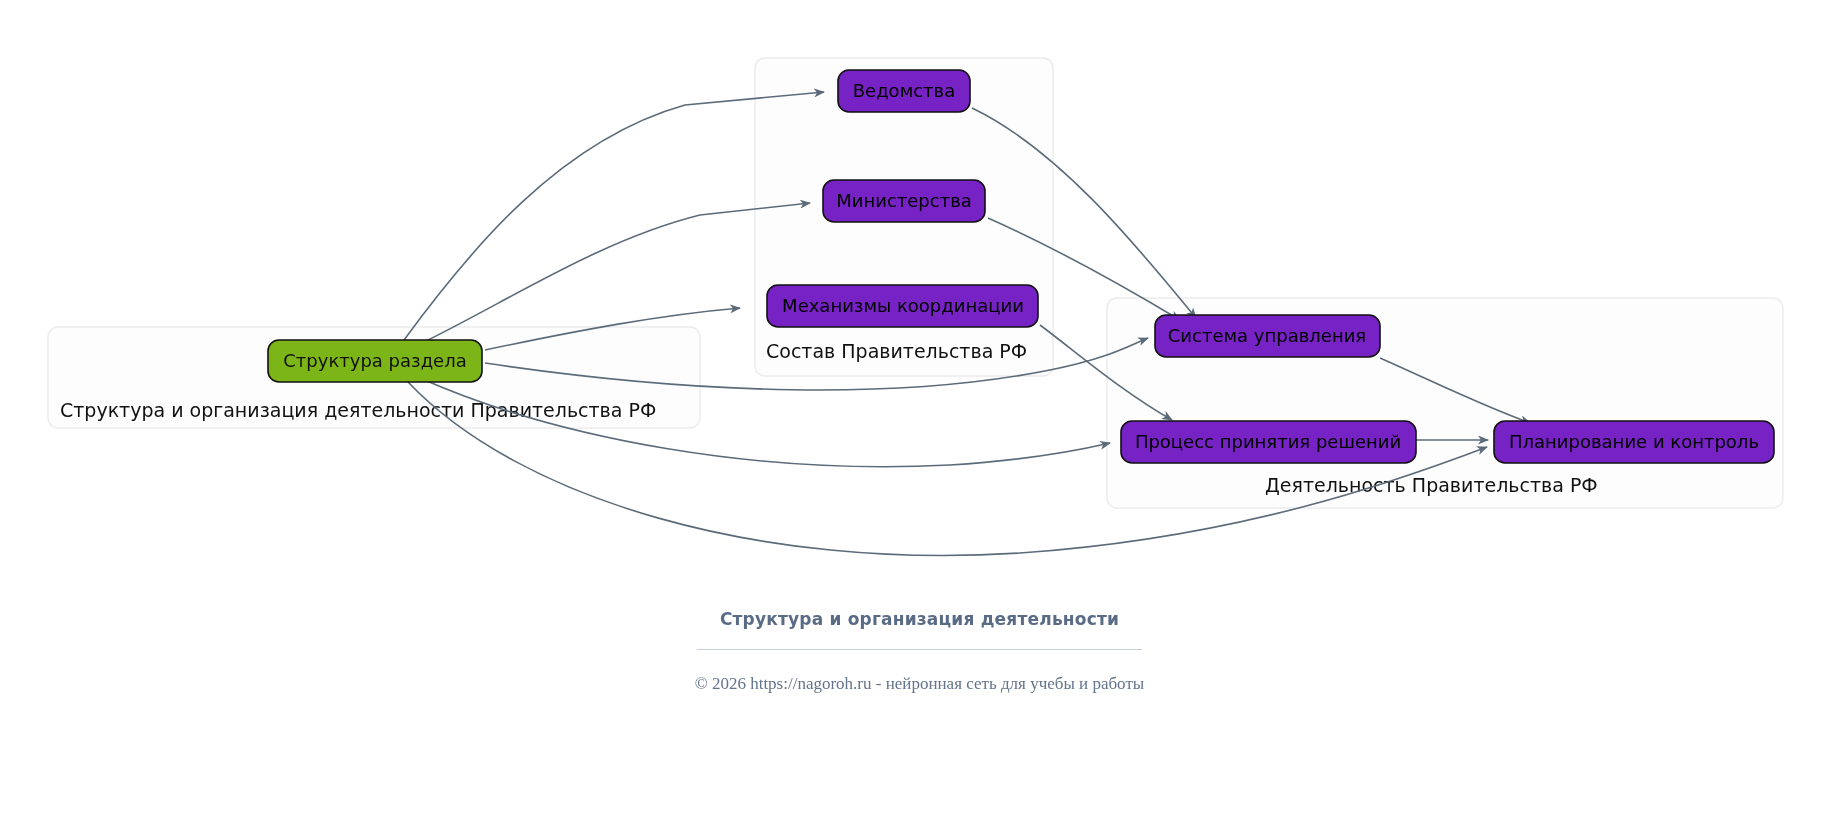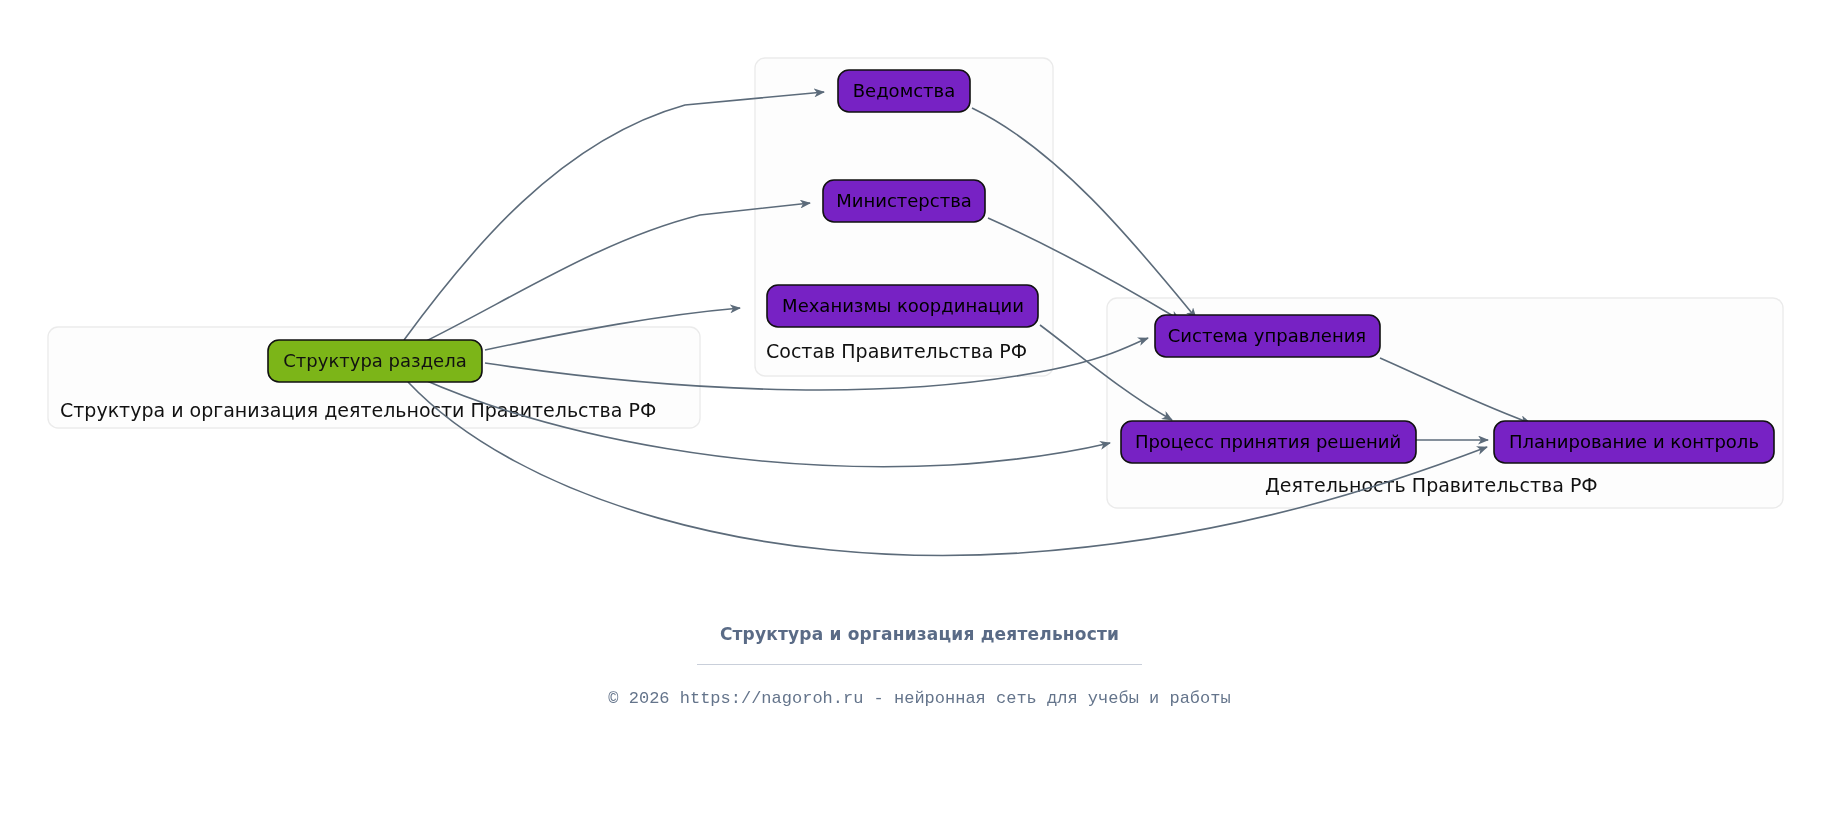--- a/index.html
+++ b/index.html
@@ -57,42 +57,42 @@
   .node-label {
     font-family: "DejaVu Sans", "Liberation Sans", sans-serif;
     font-size: 18px;
     fill: #000000;
     dominant-baseline: middle;
     text-anchor: middle;
   }
   #footer {
     position: absolute;
     left: 0;
-    top: 623px;
+    top: 608px;
     width: 1839px;
     text-align: center;
   }
   #footer-title {
     font-family: "DejaVu Sans", "Liberation Sans", sans-serif;
     font-size: 17px;
     font-weight: bold;
     color: #5a6b86;
     line-height: 1.35;
     max-width: 430px;
     margin: 0 auto;
     letter-spacing: 0.2px;
   }
   #footer-rule {
     width: 445px;
     height: 1px;
     background: #c9cfda;
     margin: 18px auto 0 auto;
   }
   #footer-copyright {
-    font-family: Liberation Mono, monospace;
+    font-family: Liberation Serif, serif;
     font-size: 17px;
     color: #64748b;
     margin-top: 24px;
   }
 </style>
 </head>
 <body>
 
 <div id="page">
 

